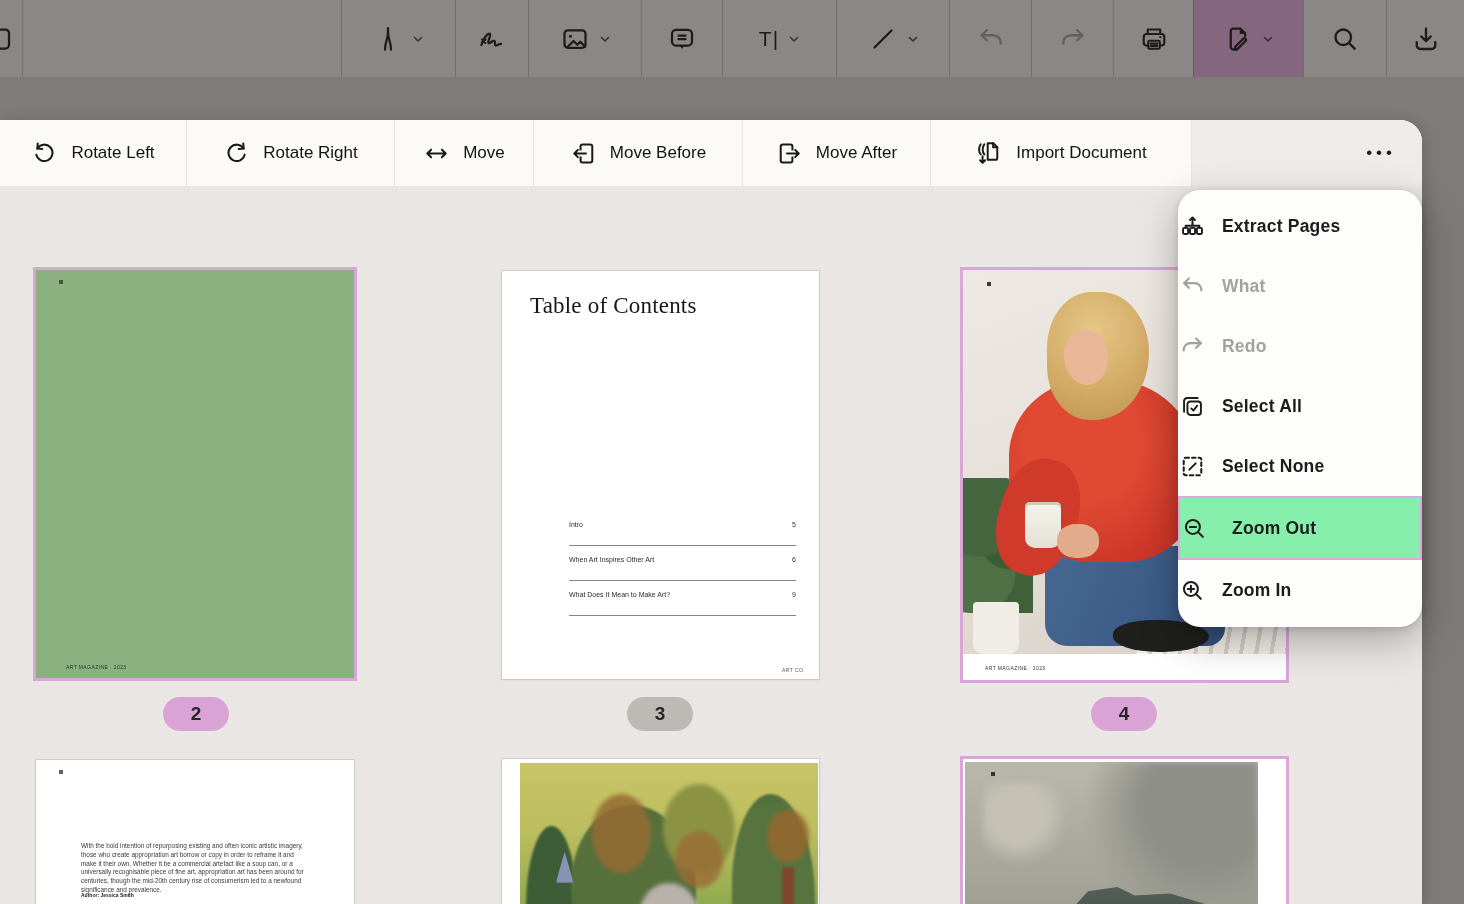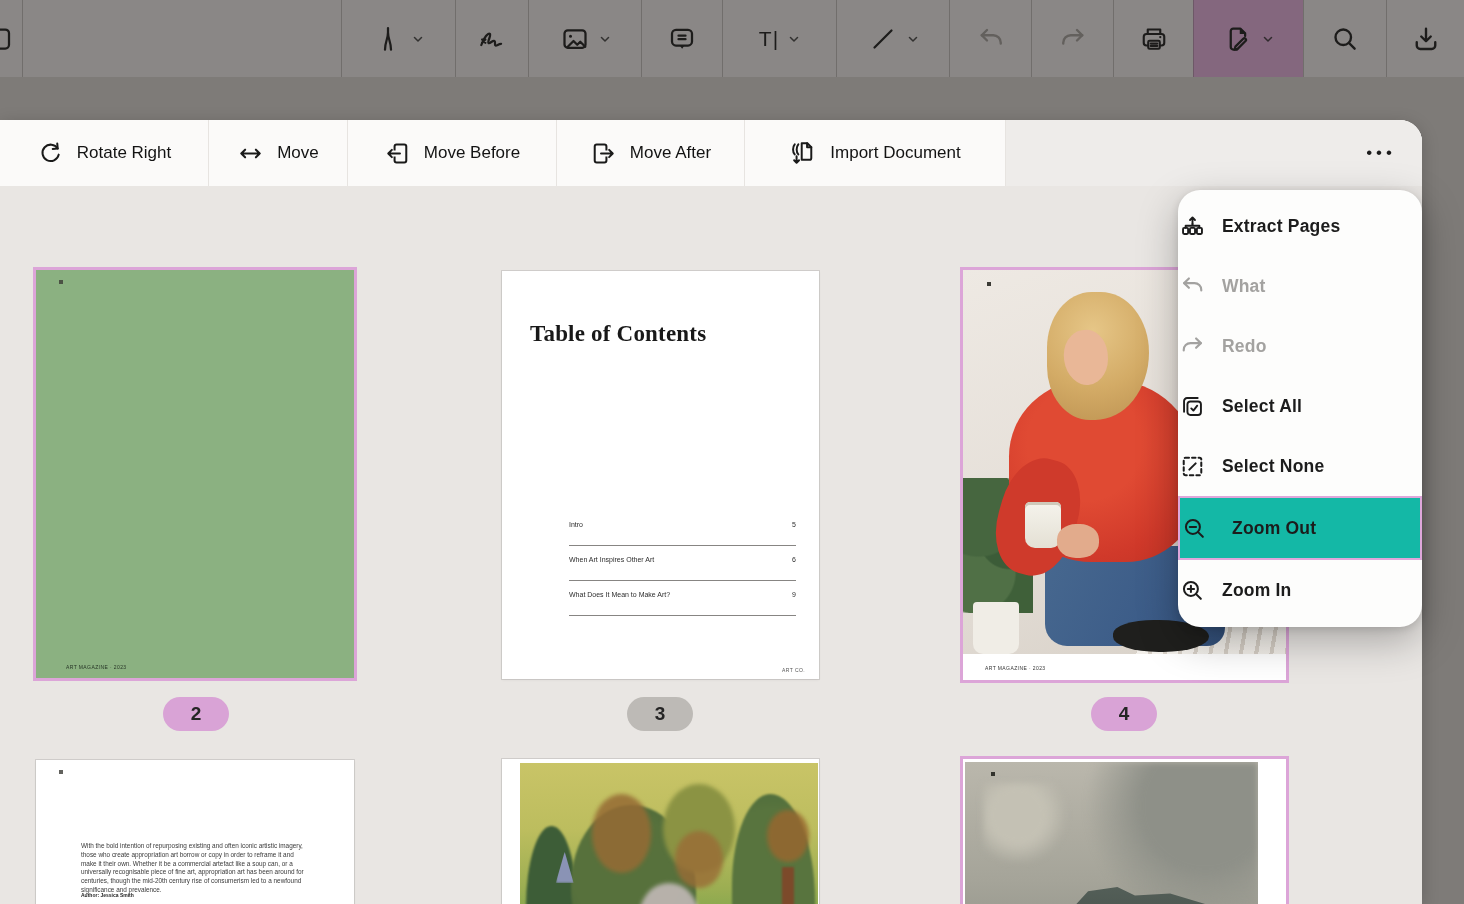--- a/index.html
+++ b/index.html
@@ -30,21 +30,21 @@
   .more-btn{background:none;border:none;font-size:17px;letter-spacing:4px;color:#1d1d1d;cursor:pointer;padding:6px 10px;}
 
   
   .page{position:absolute;background:#ffffff;box-shadow:0 0 0 1px rgba(0,0,0,.10),0 1px 3px rgba(0,0,0,.06);overflow:hidden;}
   .page.selected{border:3px solid #dca5d8;box-shadow:none;}
   .corner-mark{position:absolute;left:23px;top:10px;width:4px;height:4px;background:#3b3b35;opacity:.8;}
   .page-footer{position:absolute;left:30px;bottom:8px;font-size:5px;letter-spacing:.4px;color:#333;}
 
   
   .toc-title{position:absolute;left:28px;top:22px;font-family:"Liberation Serif","DejaVu Serif",serif;
-             font-size:23px;font-weight:700;color:#181818;letter-spacing:.2px;margin-top:28px;}
+             font-size:23px;font-weight:400;color:#181818;letter-spacing:.2px;}
   .toc-list{position:absolute;left:67px;top:250px;width:227px;}
   .toc-row{display:flex;justify-content:space-between;align-items:flex-start;height:24px;
            border-bottom:1px solid #878583;margin-bottom:10px;font-size:7px;color:#2d2d2d;}
   .toc-foot{position:absolute;right:14px;bottom:6px;font-size:5px;letter-spacing:.4px;color:#555;}
 
   
   .art-title{position:absolute;left:45px;top:18px;font-family:"Liberation Serif","DejaVu Serif",serif;
              font-size:21.5px;line-height:25px;font-weight:600;color:#121212;}
   .art-body{position:absolute;left:45px;top:82px;width:228px;font-size:6.4px;line-height:8.8px;color:#3a3a3a;}
   .art-author{position:absolute;left:45px;top:132px;font-size:5px;font-weight:bold;color:#222;}
@@ -68,21 +68,21 @@
 
   
   .context-menu{position:absolute;left:1178px;top:190px;width:244px;height:437px;background:#fdfdfc;border-radius:22px;
                 box-shadow:0 14px 40px rgba(0,0,0,.28),0 2px 8px rgba(0,0,0,.12);z-index:40;
                 display:flex;flex-direction:column;padding:7px 0;box-sizing:border-box;}
   .menu-row{flex:1;display:flex;align-items:center;gap:16px;box-sizing:border-box;cursor:pointer;}
   .menu-row .mi{width:28px;display:flex;justify-content:center;color:#1c1c1c;}
   .menu-label{font-size:17.5px;font-weight:600;color:#1c1c1c;letter-spacing:.2px;}
   .menu-row.disabled .mi{color:#a3a2a0;}
   .menu-row.disabled .menu-label{color:#a3a2a0;}
-  .menu-row.hl{border:2.5px solid #dfa7db;background:#14b8a6;gap:24px;}
+  .menu-row.hl{border:2.5px solid #dfa7db;background:#86efac;gap:24px;}
 </style>
 </head>
 <body>
 
 <div class="screen">
 
   <div class="top-toolbar">
     <div class="tt-cell" style="width:22px;overflow:hidden;">
       <span style="margin-left:-26px;">
         <svg width="30" height="30" viewBox="0 0 24 24" fill="none" stroke="currentColor" stroke-width="1.8" stroke-linecap="round" stroke-linejoin="round">
@@ -210,20 +210,29 @@
             <path d="M12 3.8v9.8M8.2 10L12 13.8 15.8 10"></path>
             <path d="M4.6 14.6v2.6a2.8 2.8 0 0 0 2.8 2.8h9.2a2.8 2.8 0 0 0 2.8-2.8v-2.6"></path>
           </svg>
         </span>
     </div>
   </div>
 
   <div class="panel">
 
     <div class="actions-toolbar">
+      <button class="act-btn" style="width:186px;">
+        <span>
+            <svg width="27" height="27" viewBox="0 0 24 24" fill="none" stroke="currentColor" stroke-width="1.8" stroke-linecap="round" stroke-linejoin="round">
+              <path d="M5.6 7.6A7.3 7.3 0 1 1 4.7 13"></path>
+              <path d="M6 3.2l-.4 4.4 4.4.4"></path>
+            </svg>
+          </span>
+        <span>Rotate Left</span>
+      </button>
       <button class="act-btn" style="width:208px;">
         <span>
             <svg width="27" height="27" viewBox="0 0 24 24" fill="none" stroke="currentColor" stroke-width="1.8" stroke-linecap="round" stroke-linejoin="round">
               <path d="M18.4 7.6A7.3 7.3 0 1 0 19.3 13"></path>
               <path d="M18 3.2l.4 4.4-4.4.4"></path>
             </svg>
           </span>
         <span>Rotate Right</span>
       </button>
       <button class="act-btn" style="width:139px;">

